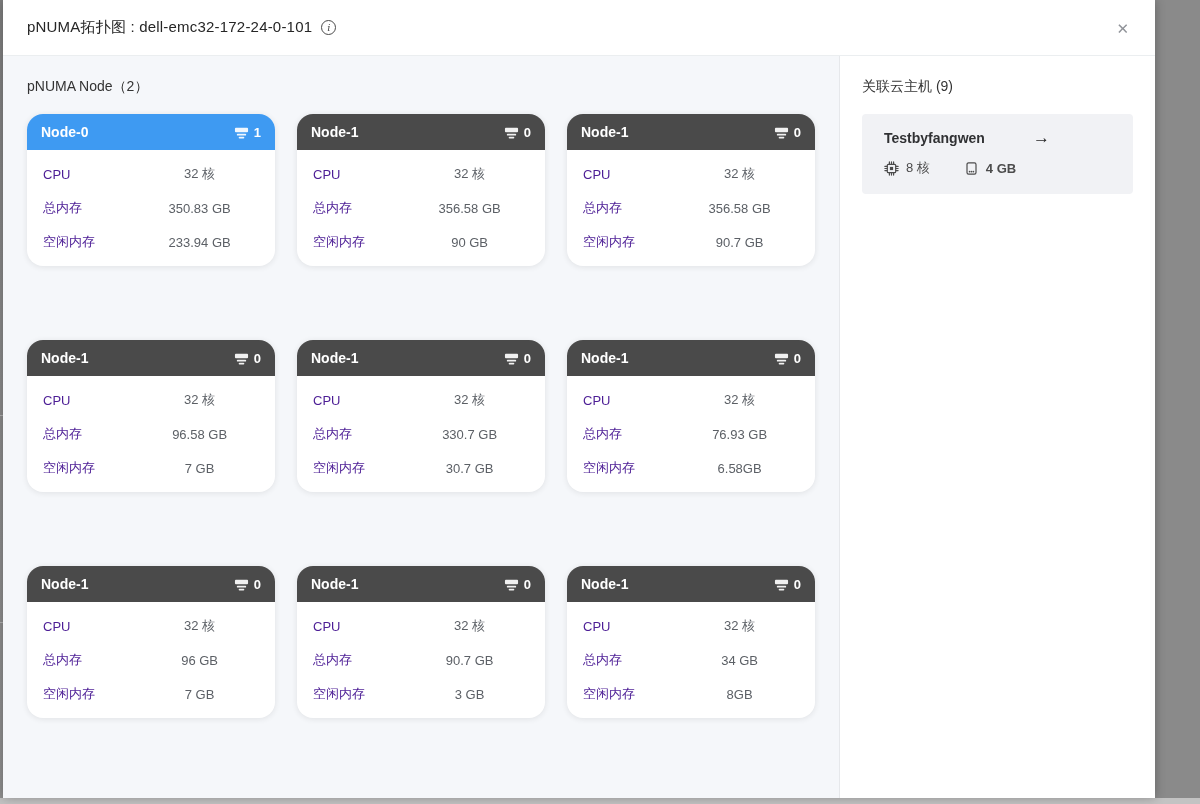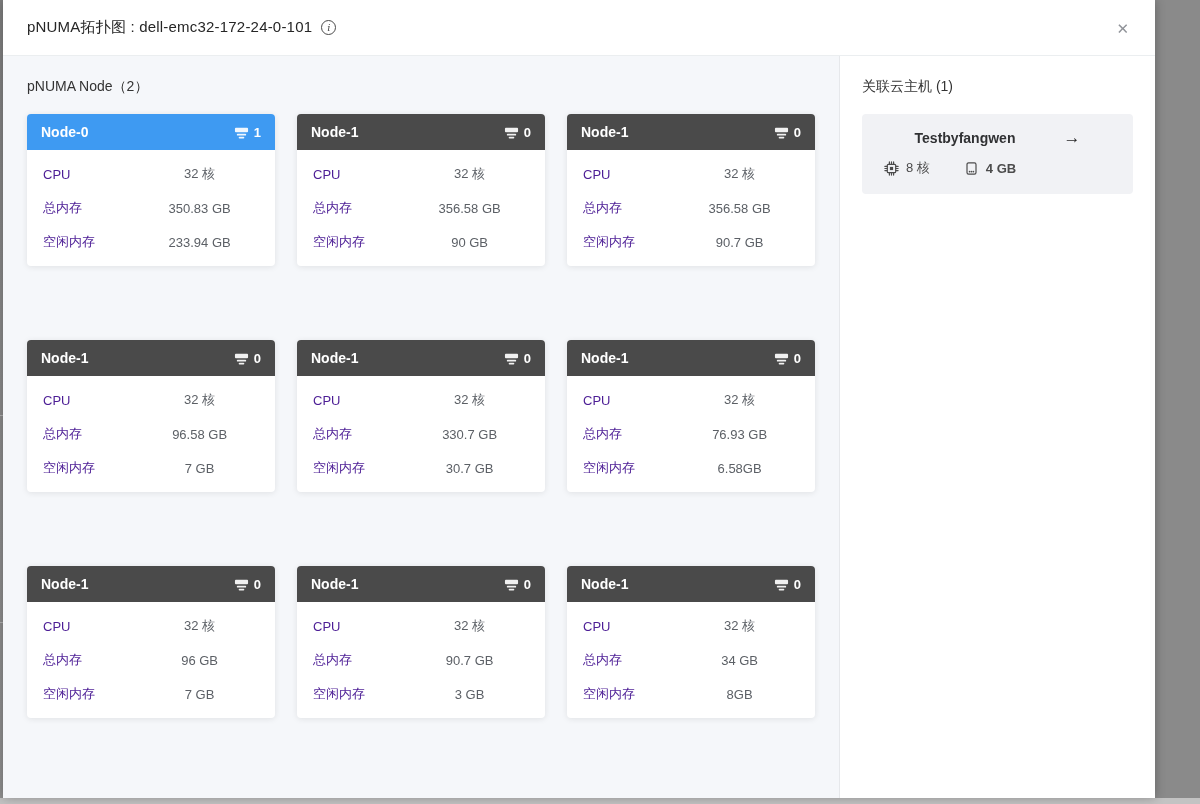--- a/index.html
+++ b/index.html
@@ -69,21 +69,21 @@
   }
   .section-title { font-size: 14px; color: #333; font-weight: 500; margin: 0 0 18px 0; }
 
   .node-grid {
     display: grid;
     grid-template-columns: repeat(3, 1fr);
     column-gap: 22px;
     row-gap: 74px;
   }
   .node-card {
-    background: #fff; border-radius: 4px; overflow: hidden; height: 152px;
+    background: #fff; border-radius: 16px; overflow: hidden; height: 152px;
     box-shadow: 0 1px 6px rgba(0,0,0,.09);
     cursor: pointer;
   }
   .node-card-header {
     height: 36px; background: #4a4a4a;
     display: flex; align-items: center; justify-content: space-between;
     padding: 0 14px;
   }
   .node-card[data-variant="active"] .node-card-header { background: #3e9af2; }
   .node-name { color: #fff; font-weight: bold; font-size: 14px; }
@@ -97,21 +97,21 @@
   
   .sidebar {
     flex: 1; background: #fff; border-left: 1px solid #e6e8eb;
     padding: 22px 22px 0 22px; height: 100%;
   }
   .sidebar-title { font-size: 14px; color: #333; font-weight: 500; margin: 0 0 18px 0; }
   .host-card {
     background: #f1f2f5; border-radius: 4px; padding: 15px 22px 17px 22px;
     cursor: pointer;
   }
-  .host-row1 { display: flex; justify-content: center; align-items: center; gap: 48px; }
+  .host-row1 { display: flex; justify-content: flex-start; align-items: center; gap: 48px; }
   .host-name { font-size: 14px; font-weight: bold; color: #303133; }
   .arrow { font-size: 17px; color: #262626; cursor: pointer; line-height: 1; }
   .host-stats { display: flex; align-items: center; margin-top: 13px; }
   .host-stat { display: flex; align-items: center; gap: 7px; font-size: 13px; color: #4c4c4c; }
   .host-stat + .host-stat { margin-left: 34px; font-weight: bold; }
   .host-stat svg { display: block; }
 </style>
 </head>
 <body>
 
@@ -401,21 +401,21 @@
               <span class="stat-label">空闲内存</span>
               <span class="stat-value">8GB</span>
             </div>
           </div>
         </div>
 
       </div>
     </div>
 
     <div class="sidebar">
-      <div class="sidebar-title">关联云主机 (1)</div>
+      <div class="sidebar-title">关联云主机 (9)</div>
 
       <div class="host-card">
         <div class="host-row1">
           <span class="host-name">Testbyfangwen</span>
           <span class="arrow">→</span>
         </div>
         <div class="host-stats">
           <span class="host-stat">
             <svg width="15" height="15" viewBox="0 0 15 15">
                 <g stroke="#4c4c4c" stroke-width="1.2" fill="none" stroke-linecap="round">

